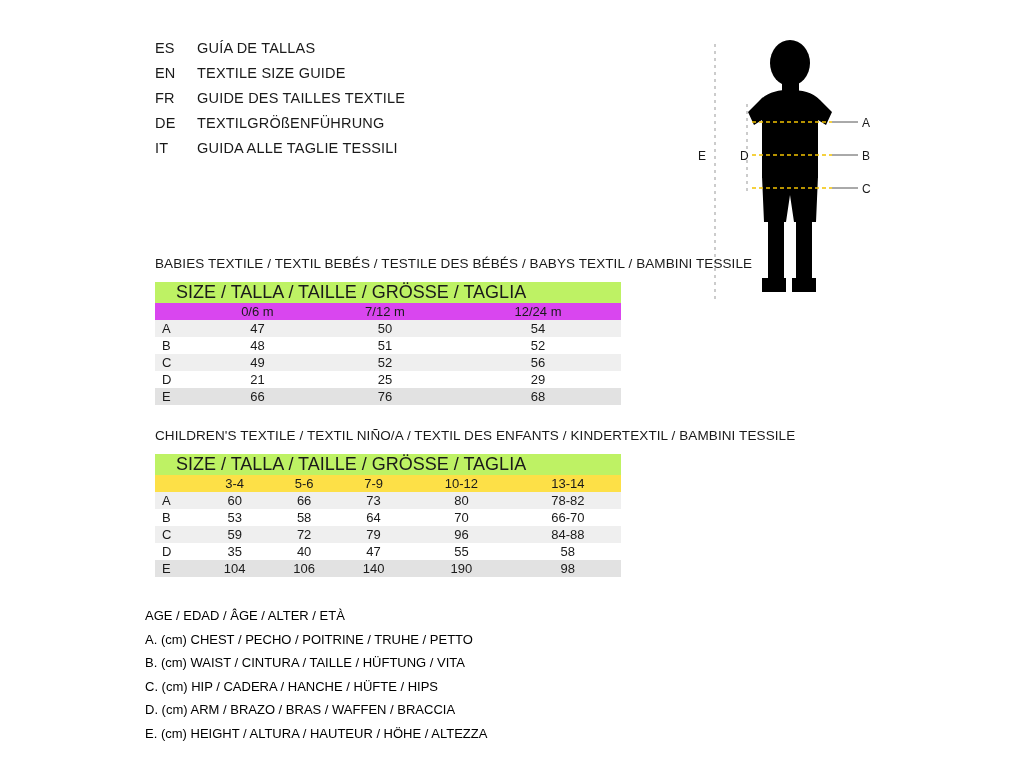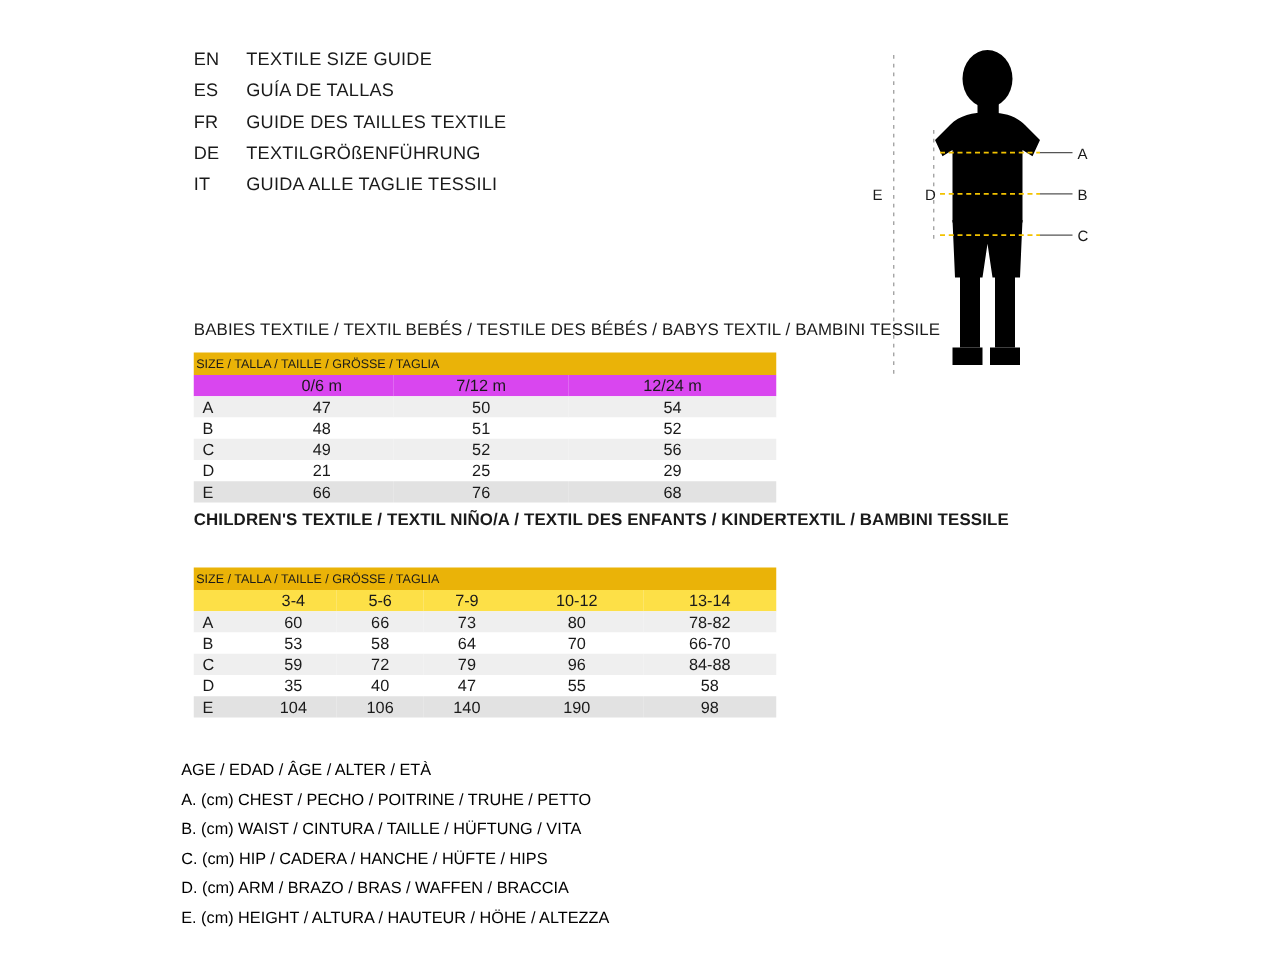--- a/index.html
+++ b/index.html
@@ -58,45 +58,45 @@
 
   
   .section-heading {
     position: absolute;
     font-size: 13.5px;
     color: #1a1a1a;
     letter-spacing: 0.1px;
     white-space: nowrap;
   }
   #babies-heading { left: 155px; top: 256px; }
-  #children-heading { left: 155px; top: 408px; font-weight: bold; }
+  #children-heading { left: 155px; top: 428px; }
 
   
   .size-table {
     position: absolute;
     border-collapse: collapse;
     font-size: 13px;
     color: #1a1a1a;
   }
   #babies-table { left: 155px; top: 282px; width: 466px; }
   #children-table { left: 155px; top: 454px; width: 466px; }
 
   .size-table td, .size-table th {
     padding: 0;
     height: 17px;
     font-weight: normal;
     text-align: center;
     vertical-align: middle;
   }
   .size-table .hdr-row td {
-    background: #eab308;
+    background: #bef264;
     text-align: left;
-    padding-left: 2px;
+    padding-left: 21px;
     height: 18px;
-    font-size: 10px;
+    font-size: 18px;
   }
   .size-table .row-even td { background: #ffffff; }
   .size-table .row-odd td { background: #efefef; }
   .size-table .rowlabel {
     text-align: left;
     padding-left: 7px;
     width: 38px;
   }
   .size-table .colhdr-row td {
     background: #d946ef;
@@ -118,26 +118,26 @@
     white-space: nowrap;
   }
 </style>
 </head>
 <body>
 
 <div class="page">
 
   <div class="title-block">
     <div class="title-row">
+      <span class="title-lang">ES</span>
+      <span class="title-text">GUÍA DE TALLAS</span>
+    </div>
+    <div class="title-row">
       <span class="title-lang">EN</span>
       <span class="title-text">TEXTILE SIZE GUIDE</span>
-    </div>
-    <div class="title-row">
-      <span class="title-lang">ES</span>
-      <span class="title-text">GUÍA DE TALLAS</span>
     </div>
     <div class="title-row">
       <span class="title-lang">FR</span>
       <span class="title-text">GUIDE DES TAILLES TEXTILE</span>
     </div>
     <div class="title-row">
       <span class="title-lang">DE</span>
       <span class="title-text">TEXTILGRÖßENFÜHRUNG</span>
     </div>
     <div class="title-row">

